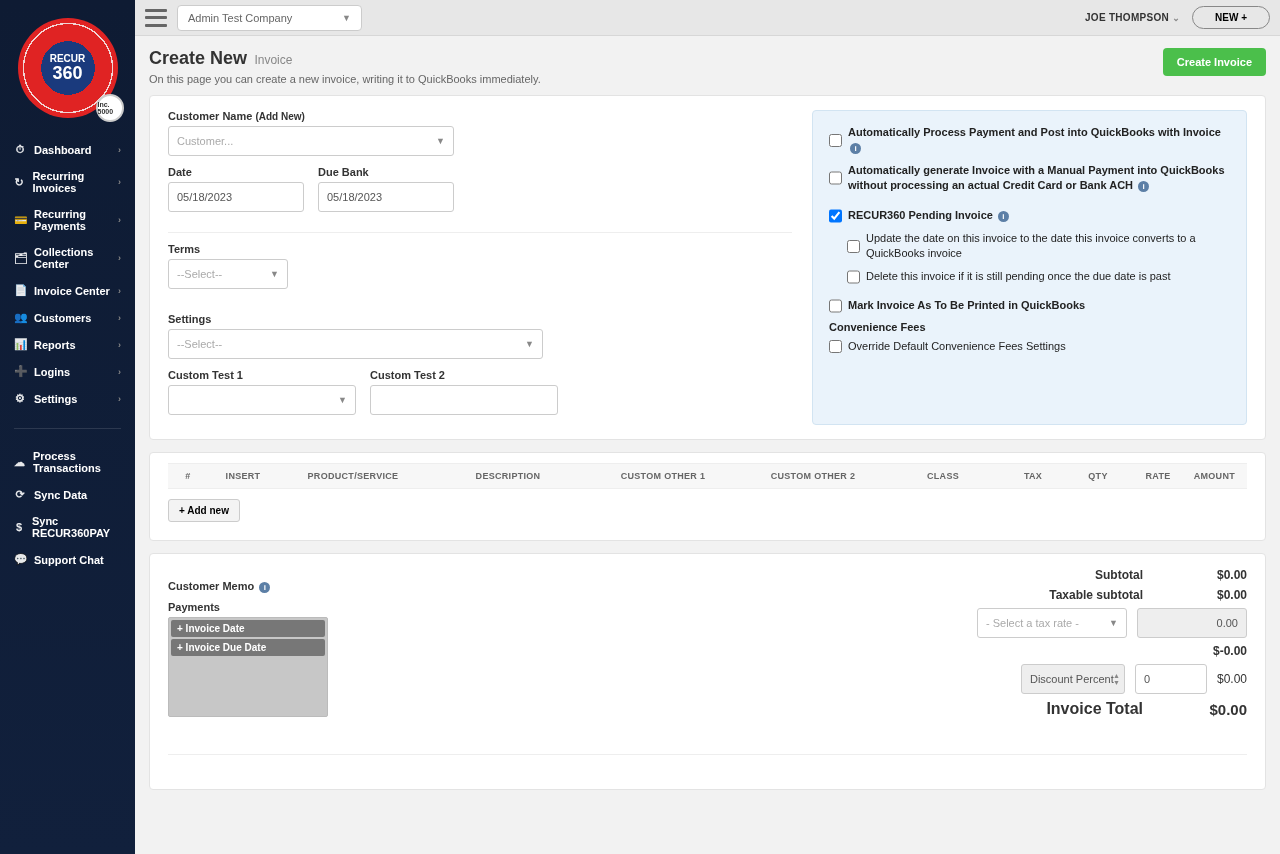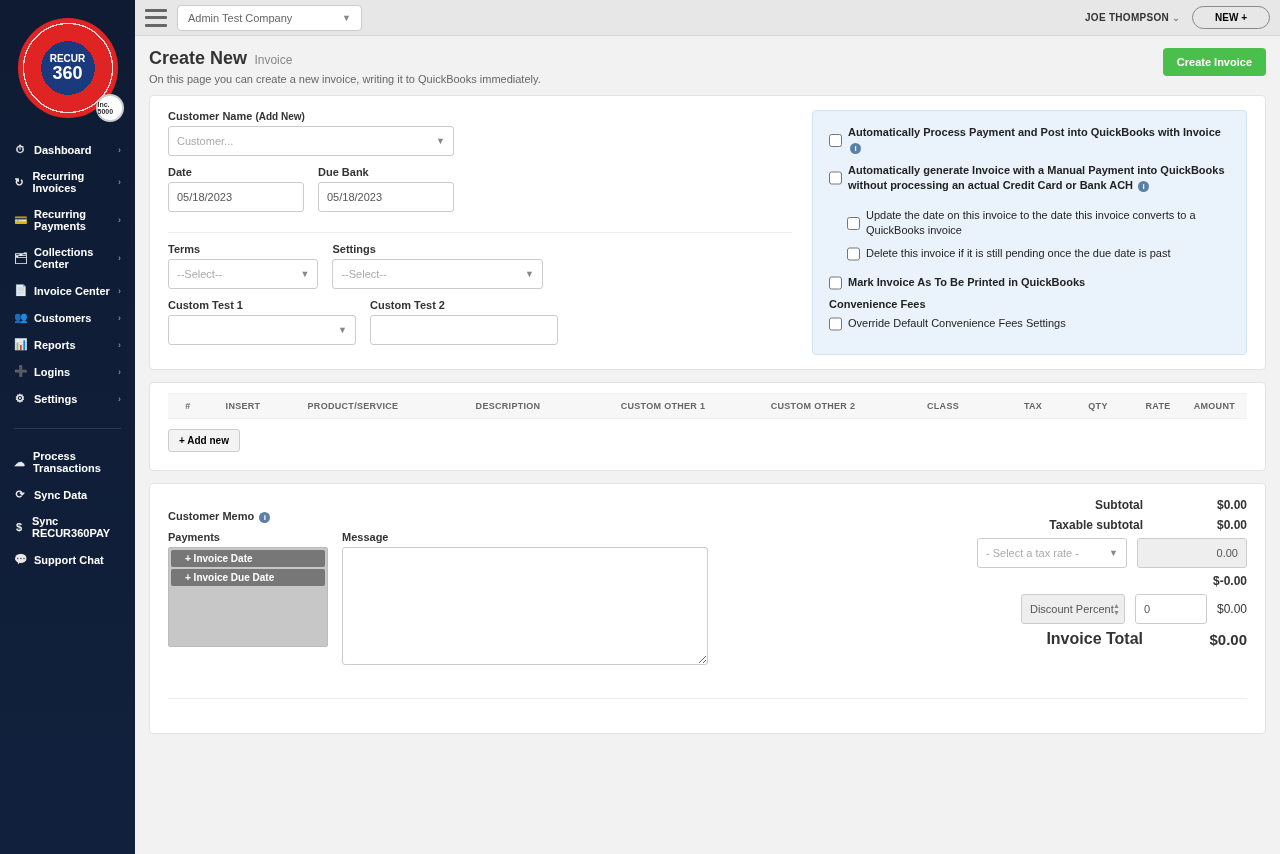--- a/index.html
+++ b/index.html
@@ -69,21 +69,21 @@
 .th1{width:40px}.th2{width:70px}.th3{width:150px}.th4{width:160px}.th5{width:150px}.th6{width:150px}.th7{width:110px}.th8{width:70px}.th9{width:60px}.th10{width:60px}.th11{flex:1; text-align:right; padding-right:12px;}
 .addnew-btn { margin-top:10px; border:1px solid #ccc; background:#f3f3f3; border-radius:3px; padding:5px 10px; font-size:10px; font-weight:700; cursor:pointer; }
 
 .bottom-card { background:#fff; border:1px solid #e3e3e3; border-radius:4px; margin-top:12px; padding:14px 18px 24px; }
 .memo-row { display:flex; gap:22px; }
 .memo-left { width:540px; }
 .memo-head { font-size:11px; font-weight:700; margin-bottom:8px;margin-top:12px; }
 .vars-msg { display:flex; gap:14px; }
 .vars { width:160px; }
 .vars-box { background:#c7c7c7; border:1px solid #bbb; height:100px; border-radius:2px; padding:2px; }
-.var-item { background:#777; color:#fff; font-size:10px; font-weight:700; padding:3px 14px; border-radius:2px; margin-bottom:2px; cursor:pointer; }
+.var-item { background:#777; color:#fff; font-size:10px; font-weight:700; padding:3px 6px; border-radius:2px; margin-bottom:2px; cursor:pointer; }
 .msg { flex:1; }
 .msg textarea { width:100%; height:118px; border:1px solid #ccc; border-radius:3px; resize:both; padding:6px; font-size:11px; }
 
 .totals { margin-left:auto; width:360px; font-size:12px; }
 .trow { display:flex; justify-content:flex-end; align-items:center; gap:14px; margin-bottom:6px; }
 .trow .tlabel { font-weight:700; }
 .trow .tval { width:90px; text-align:right; font-weight:700; }
 .taxrow { display:flex; justify-content:flex-end; align-items:center; gap:10px; margin-bottom:6px; }
 .tax-sel { width:150px; }
 .tax-in { width:110px; }
@@ -245,21 +245,21 @@
                   </div>
               </div>
               <div class="field">
                 <label class="lbl">Due Bank</label>
                 <div class="ctrl">
                     <input value="05/18/2023" style="">
                   </div>
               </div>
             </div>
             <div class="divider"></div>
-            <div class="two" style="width:375px;">
+            <div class="two" style="width:375px;flex-direction:column;">
               <div class="field" style="width:120px;">
                 <label class="lbl">Terms</label>
                 <div class="ctrl sel">
                     <span style="color:#aaa;">--Select--</span>
                     <span class="caret">▼</span>
                   </div>
               </div>
               <div class="field" style="flex:1.4;">
                 <label class="lbl">Settings</label>
                 <div class="ctrl sel">
@@ -288,20 +288,24 @@
           <div class="options">
             <div class="opt">
                 <input type="checkbox" style="">
                 <label><b>Automatically Process Payment and Post into QuickBooks with Invoice</b> <span class="info-ic">i</span></label>
               </div>
             <div class="opt">
                 <input type="checkbox" style="">
                 <label><b>Automatically generate Invoice with a Manual Payment into QuickBooks without processing an actual Credit Card or Bank ACH</b> <span class="info-ic">i</span></label>
               </div>
             <div style="height:8px"></div>
+            <div class="opt">
+                <input type="checkbox" checked="" style="">
+                <label><b>RECUR360 Pending Invoice</b> <span class="info-ic">i</span></label>
+              </div>
             <div class="opt opt-indent">
                 <input type="checkbox" style="">
                 <label>Update the date on this invoice to the date this invoice converts to a QuickBooks invoice</label>
               </div>
             <div class="opt opt-indent">
                 <input type="checkbox" style="">
                 <label>Delete this invoice if it is still pending once the due date is past</label>
               </div>
             <div style="height:6px"></div>
             <div class="opt">
@@ -339,24 +343,20 @@
           <div class="memo-left">
             <div class="memo-head"><span>Customer Memo</span> <span class="info-ic">i</span></div>
             <div class="vars-msg">
               <div class="vars">
                 <label class="lbl">Payments</label>
                 <div class="vars-box">
                   <div class="var-item">+ Invoice Date</div>
                   <div class="var-item">+ Invoice Due Date</div>
                 </div>
               </div>
-              <div class="msg">
-                <label class="lbl">Message</label>
-                <textarea style=""></textarea>
-              </div>
             </div>
           </div>
 
           <div class="totals">
             <div class="trow">
               <span class="tlabel">Subtotal</span>
               <span class="tval">$0.00</span>
             </div>
             <div class="trow">
               <span class="tlabel">Taxable subtotal</span>

